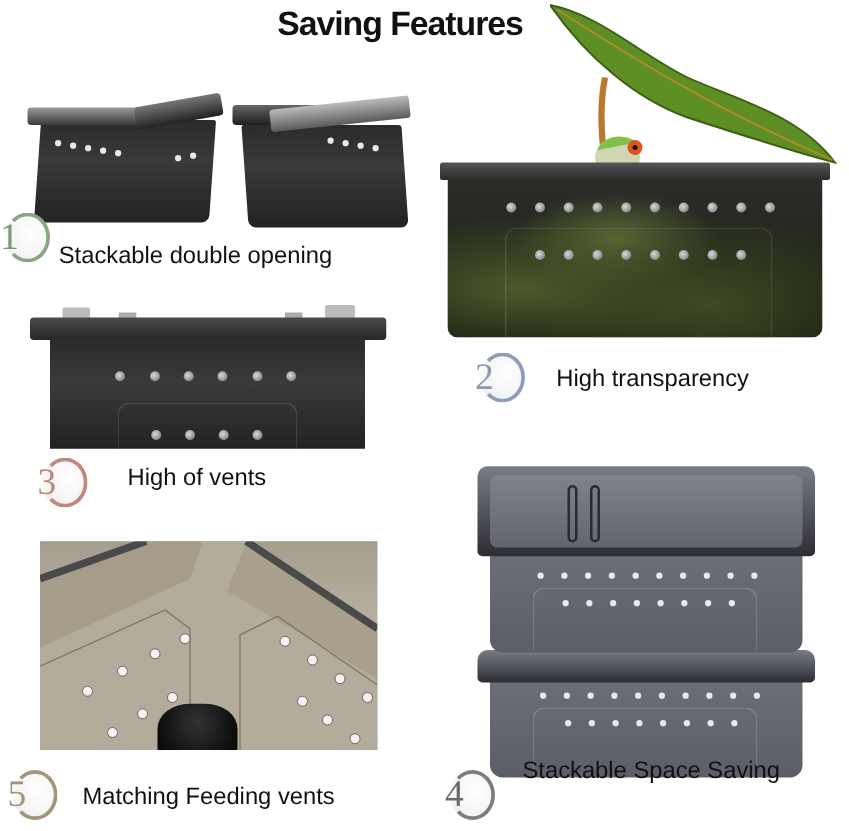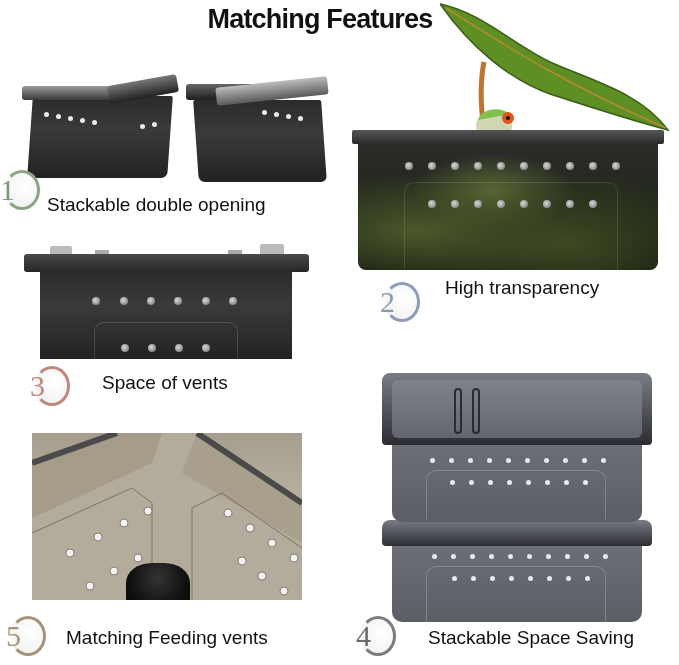--- a/index.html
+++ b/index.html
@@ -80,21 +80,21 @@
 
     
     .bowl-scene {
       position: absolute; left: 32px; top: 433px; width: 270px; height: 167px; overflow: hidden;
       background: linear-gradient(180deg, #a59d8d 0%, #b8b1a2 40%, #aba392 100%);
     }
   </style>
 </head>
 <body>
 
-<div class="title">Matching Features</div>
+<div class="title">Saving Features</div>
 
 <div>
 
   <div class="box-dark" style="left:30px; top:96px; width:140px; height:82px; transform:skewX(-4deg);"></div>
   <div class="lid-dark" style="left:22px; top:86px; width:92px; height:14px; background:linear-gradient(180deg,#9a9a9a,#3a3a3a);"></div>
   <div class="lid-dark" style="left:108px; top:80px; width:70px; height:18px; transform:rotate(-10deg); background:linear-gradient(180deg,#777,#222);"></div>
   <div class="vent small" style="left:44px;top:112px"></div>
   <div class="vent small" style="left:56px;top:114px"></div>
   <div class="vent small" style="left:68px;top:116px"></div>
   <div class="vent small" style="left:80px;top:118px"></div>
@@ -149,21 +149,21 @@
   <div class="vent" style="left:520px;top:200px"></div>
   <div class="vent" style="left:543px;top:200px"></div>
   <div class="vent" style="left:566px;top:200px"></div>
   <div class="vent" style="left:589px;top:200px"></div>
 </div>
 
 <div class="badge" style="left:380px; top:280px;">
   <div class="ring" style="border-color:#8e9db6;"></div>
   <div class="num" style="color:#8a99b0;">2</div>
 </div>
-<div class="feature-label" style="left:445px; top:277px;">High transparency</div>
+<div class="feature-label" style="left:445px; top:293px;">High transparency</div>
 
 <div>
   <div style="position:absolute;left:50px;top:246px;width:22px;height:10px;background:#bbb;border-radius:2px;"></div>
   <div style="position:absolute;left:95px;top:250px;width:14px;height:6px;background:#aaa;"></div>
   <div style="position:absolute;left:228px;top:250px;width:14px;height:6px;background:#aaa;"></div>
   <div style="position:absolute;left:260px;top:244px;width:24px;height:12px;background:#bbb;border-radius:2px;"></div>
   <div class="lid-dark" style="left:24px; top:254px; width:285px; height:18px;"></div>
   <div class="box-dark" style="left:40px; top:271px; width:252px; height:88px; border-radius:0;"></div>
   <div class="panel" style="left:94px; top:322px; width:144px; height:38px; border-color:rgba(255,255,255,0.15);"></div>
   <div class="vent" style="left:92px;top:297px"></div>
@@ -175,21 +175,21 @@
   <div class="vent" style="left:121px;top:344px"></div>
   <div class="vent" style="left:148px;top:344px"></div>
   <div class="vent" style="left:175px;top:344px"></div>
   <div class="vent" style="left:202px;top:344px"></div>
 </div>
 
 <div class="badge" style="left:30px; top:364px;">
   <div class="ring" style="border-color:#c0877b;"></div>
   <div class="num" style="color:#c0877b;">3</div>
 </div>
-<div class="feature-label" style="left:102px; top:372px;">Space of vents</div>
+<div class="feature-label" style="left:102px; top:372px;">High of vents</div>
 
 <div class="bowl-scene">
   <svg width="270" height="167" viewBox="0 0 270 167">
     <polygon points="0,30 85,0 165,0 270,70 270,167 0,167" fill="#b3ab9b"></polygon>
     <polygon points="0,30 85,0 130,0 120,30 0,85" fill="#a59c8a"></polygon>
     <polygon points="165,0 270,70 270,110 150,40" fill="#a89f8d"></polygon>
     <polyline points="0,30 85,0" stroke="#4a4a4a" stroke-width="6" fill="none"></polyline>
     <polyline points="165,0 270,70" stroke="#4a4a4a" stroke-width="6" fill="none"></polyline>
     <path d="M0,100 L100,55 L120,70 L120,167" stroke="#7c7466" stroke-width="1" fill="none"></path>
     <path d="M160,167 L160,75 L190,60 L270,115" stroke="#7c7466" stroke-width="1" fill="none"></path>
@@ -268,13 +268,13 @@
   <div class="vent small" style="left:528px;top:576px"></div>
   <div class="vent small" style="left:547px;top:576px"></div>
   <div class="vent small" style="left:566px;top:576px"></div>
   <div class="vent small" style="left:585px;top:576px"></div>
 </div>
 
 <div class="badge" style="left:356px; top:614px;">
   <div class="ring" style="border-color:#7d7d7d;"></div>
   <div class="num" style="color:#6a6a6a;">4</div>
 </div>
-<div class="feature-label" style="left:418px; top:627px;margin-left:10px;">Stackable Space Saving</div>
+<div class="feature-label" style="left:418px; top:606px;">Stackable Space Saving</div>
 
 </body></html>

